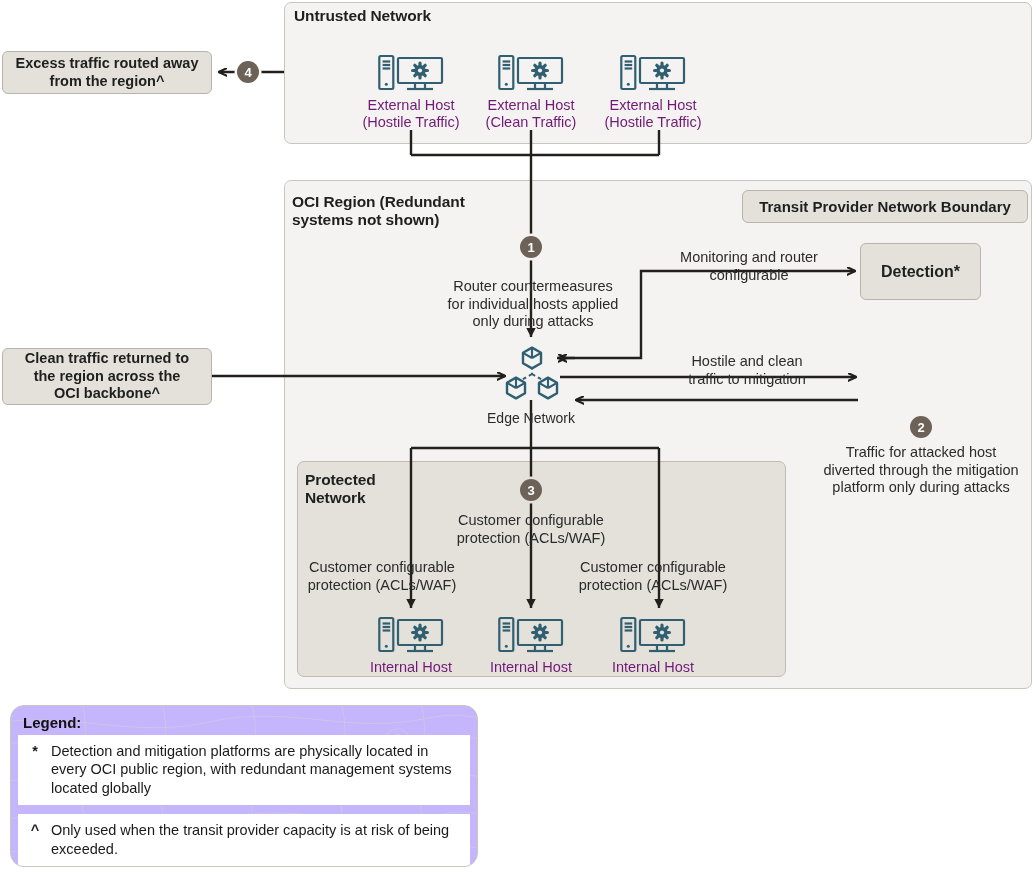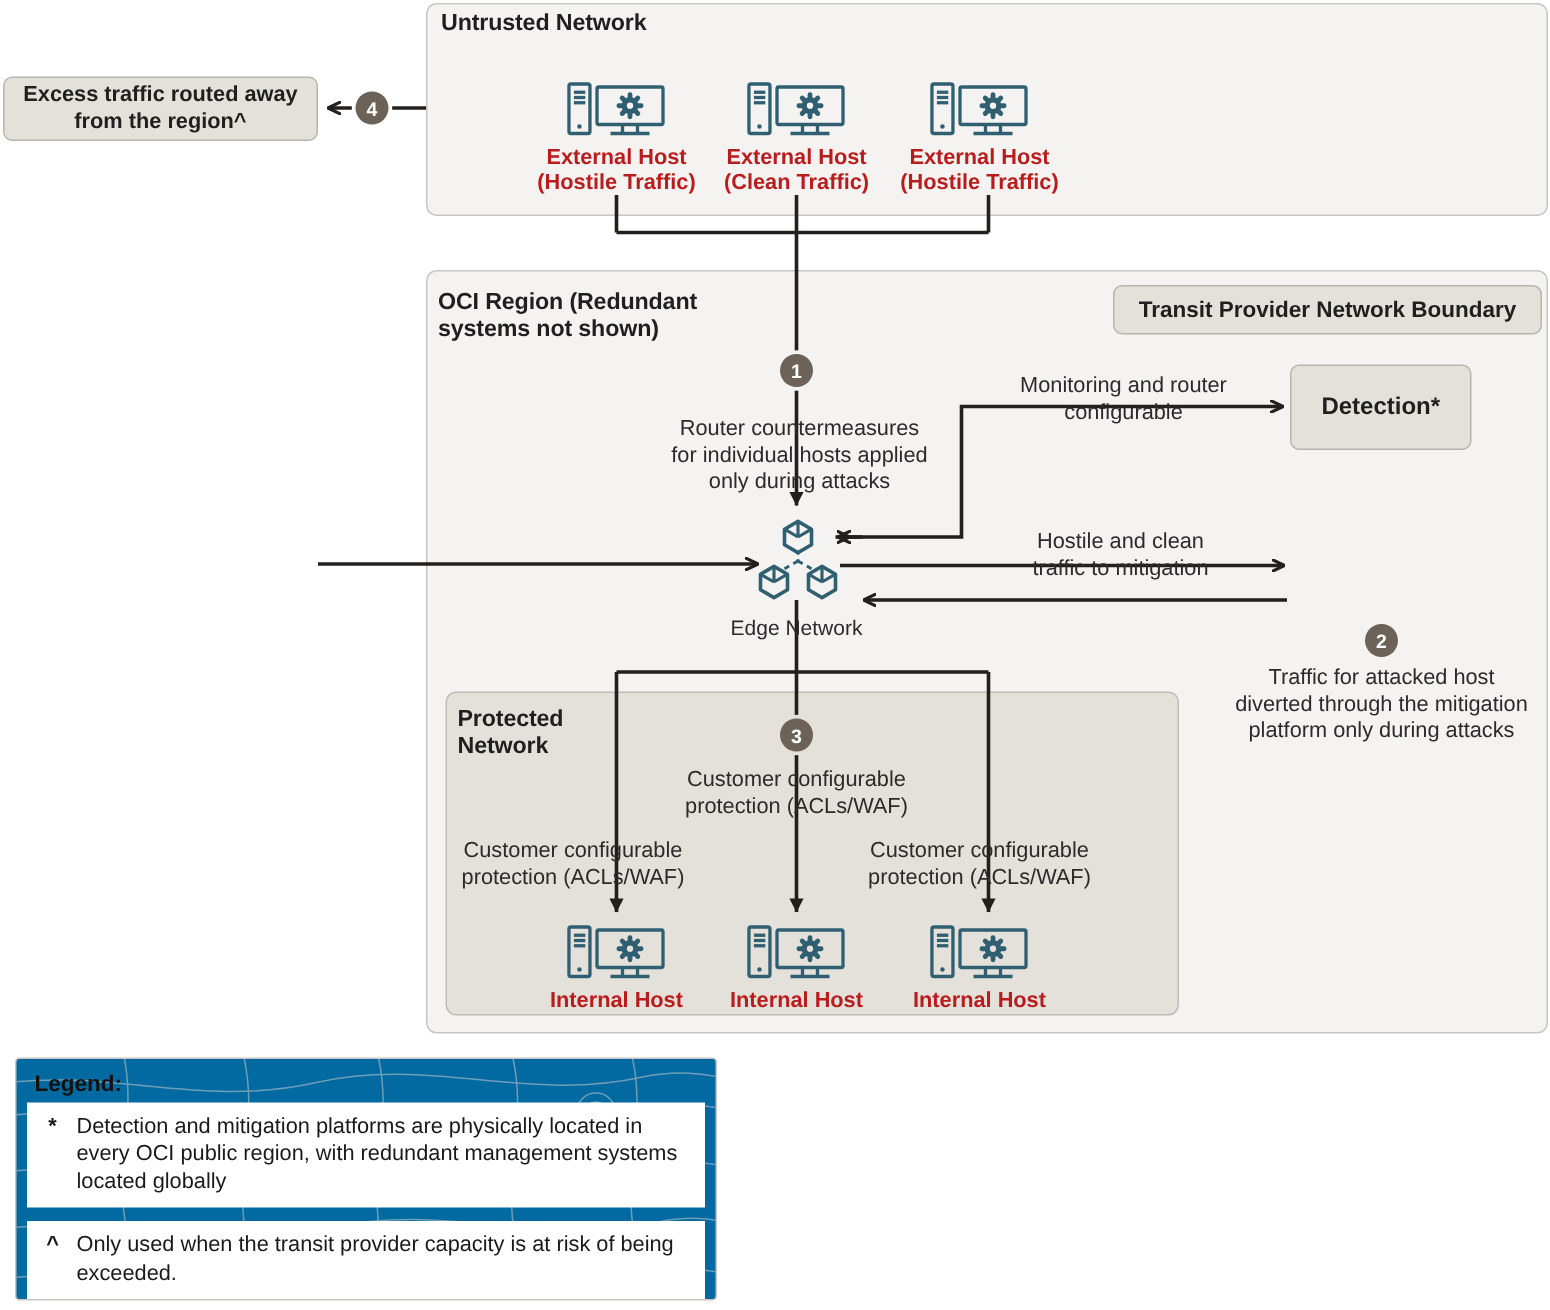--- a/index.html
+++ b/index.html
@@ -86,40 +86,39 @@
   
   #lines{position:absolute;left:0;top:0;width:1033px;height:873px;pointer-events:none;}
 
   
   .host{position:absolute;width:66px;height:44px;}
   .hostlabel{
     position:absolute;
     text-align:center;
     font-size:14.5px;
     line-height:1.2;
-    color:#b91c1c;
+    color:#701a75;
     white-space:pre-line;
-    font-weight:bold;
   }
 
   
   .edgeicon{position:absolute;width:64px;height:60px;}
   .edgelabel{
     position:absolute;
     text-align:center;
     font-size:14px;
     color:#2b2b2b;
   }
 
   
   #legend{
     position:absolute;
-    background:#0369a1;
+    background:#c4b5fd;
     border:1px solid #c9c6c2;
-    border-radius:3px;
+    border-radius:14px;
     box-sizing:border-box;
     overflow:hidden;
   }
   #legend-texture{position:absolute;left:0;top:0;width:100%;height:100%;opacity:.5;}
   .legend-title{
     position:relative;
     font-weight:bold;
     font-size:15px;
     color:#111;
     margin:8px 0 4px 12px;
@@ -278,20 +277,25 @@
   </div>
   <div class="hostlabel" style="left:578px;top:97px;width:150px;">External Host
 (Hostile Traffic)</div>
 
   <div class="gbox" style="left:2px;top:51px;width:210px;height:43px;">
     <span style="white-space:pre-line;">Excess traffic routed away
 from the region^</span>
   </div>
   <div class="badge" style="left:237px;top:61px;">4</div>
 
+  <div class="gbox" style="left:2px;top:348px;width:210px;height:57px;">
+    <span style="white-space:pre-line;">Clean traffic returned to
+the region across the
+OCI backbone^</span>
+  </div>
 
   <div class="zone-title" style="left:292px;top:193px;width:260px;white-space:pre-line;">OCI Region (Redundant
 systems not shown)</div>
 
   <div class="gbox plain" style="left:742px;top:190px;width:286px;height:33px;font-size:15px;">
     <span>Transit Provider Network Boundary</span>
   </div>
 
   <div class="badge onlight" style="left:520px;top:236px;">1</div>
 

